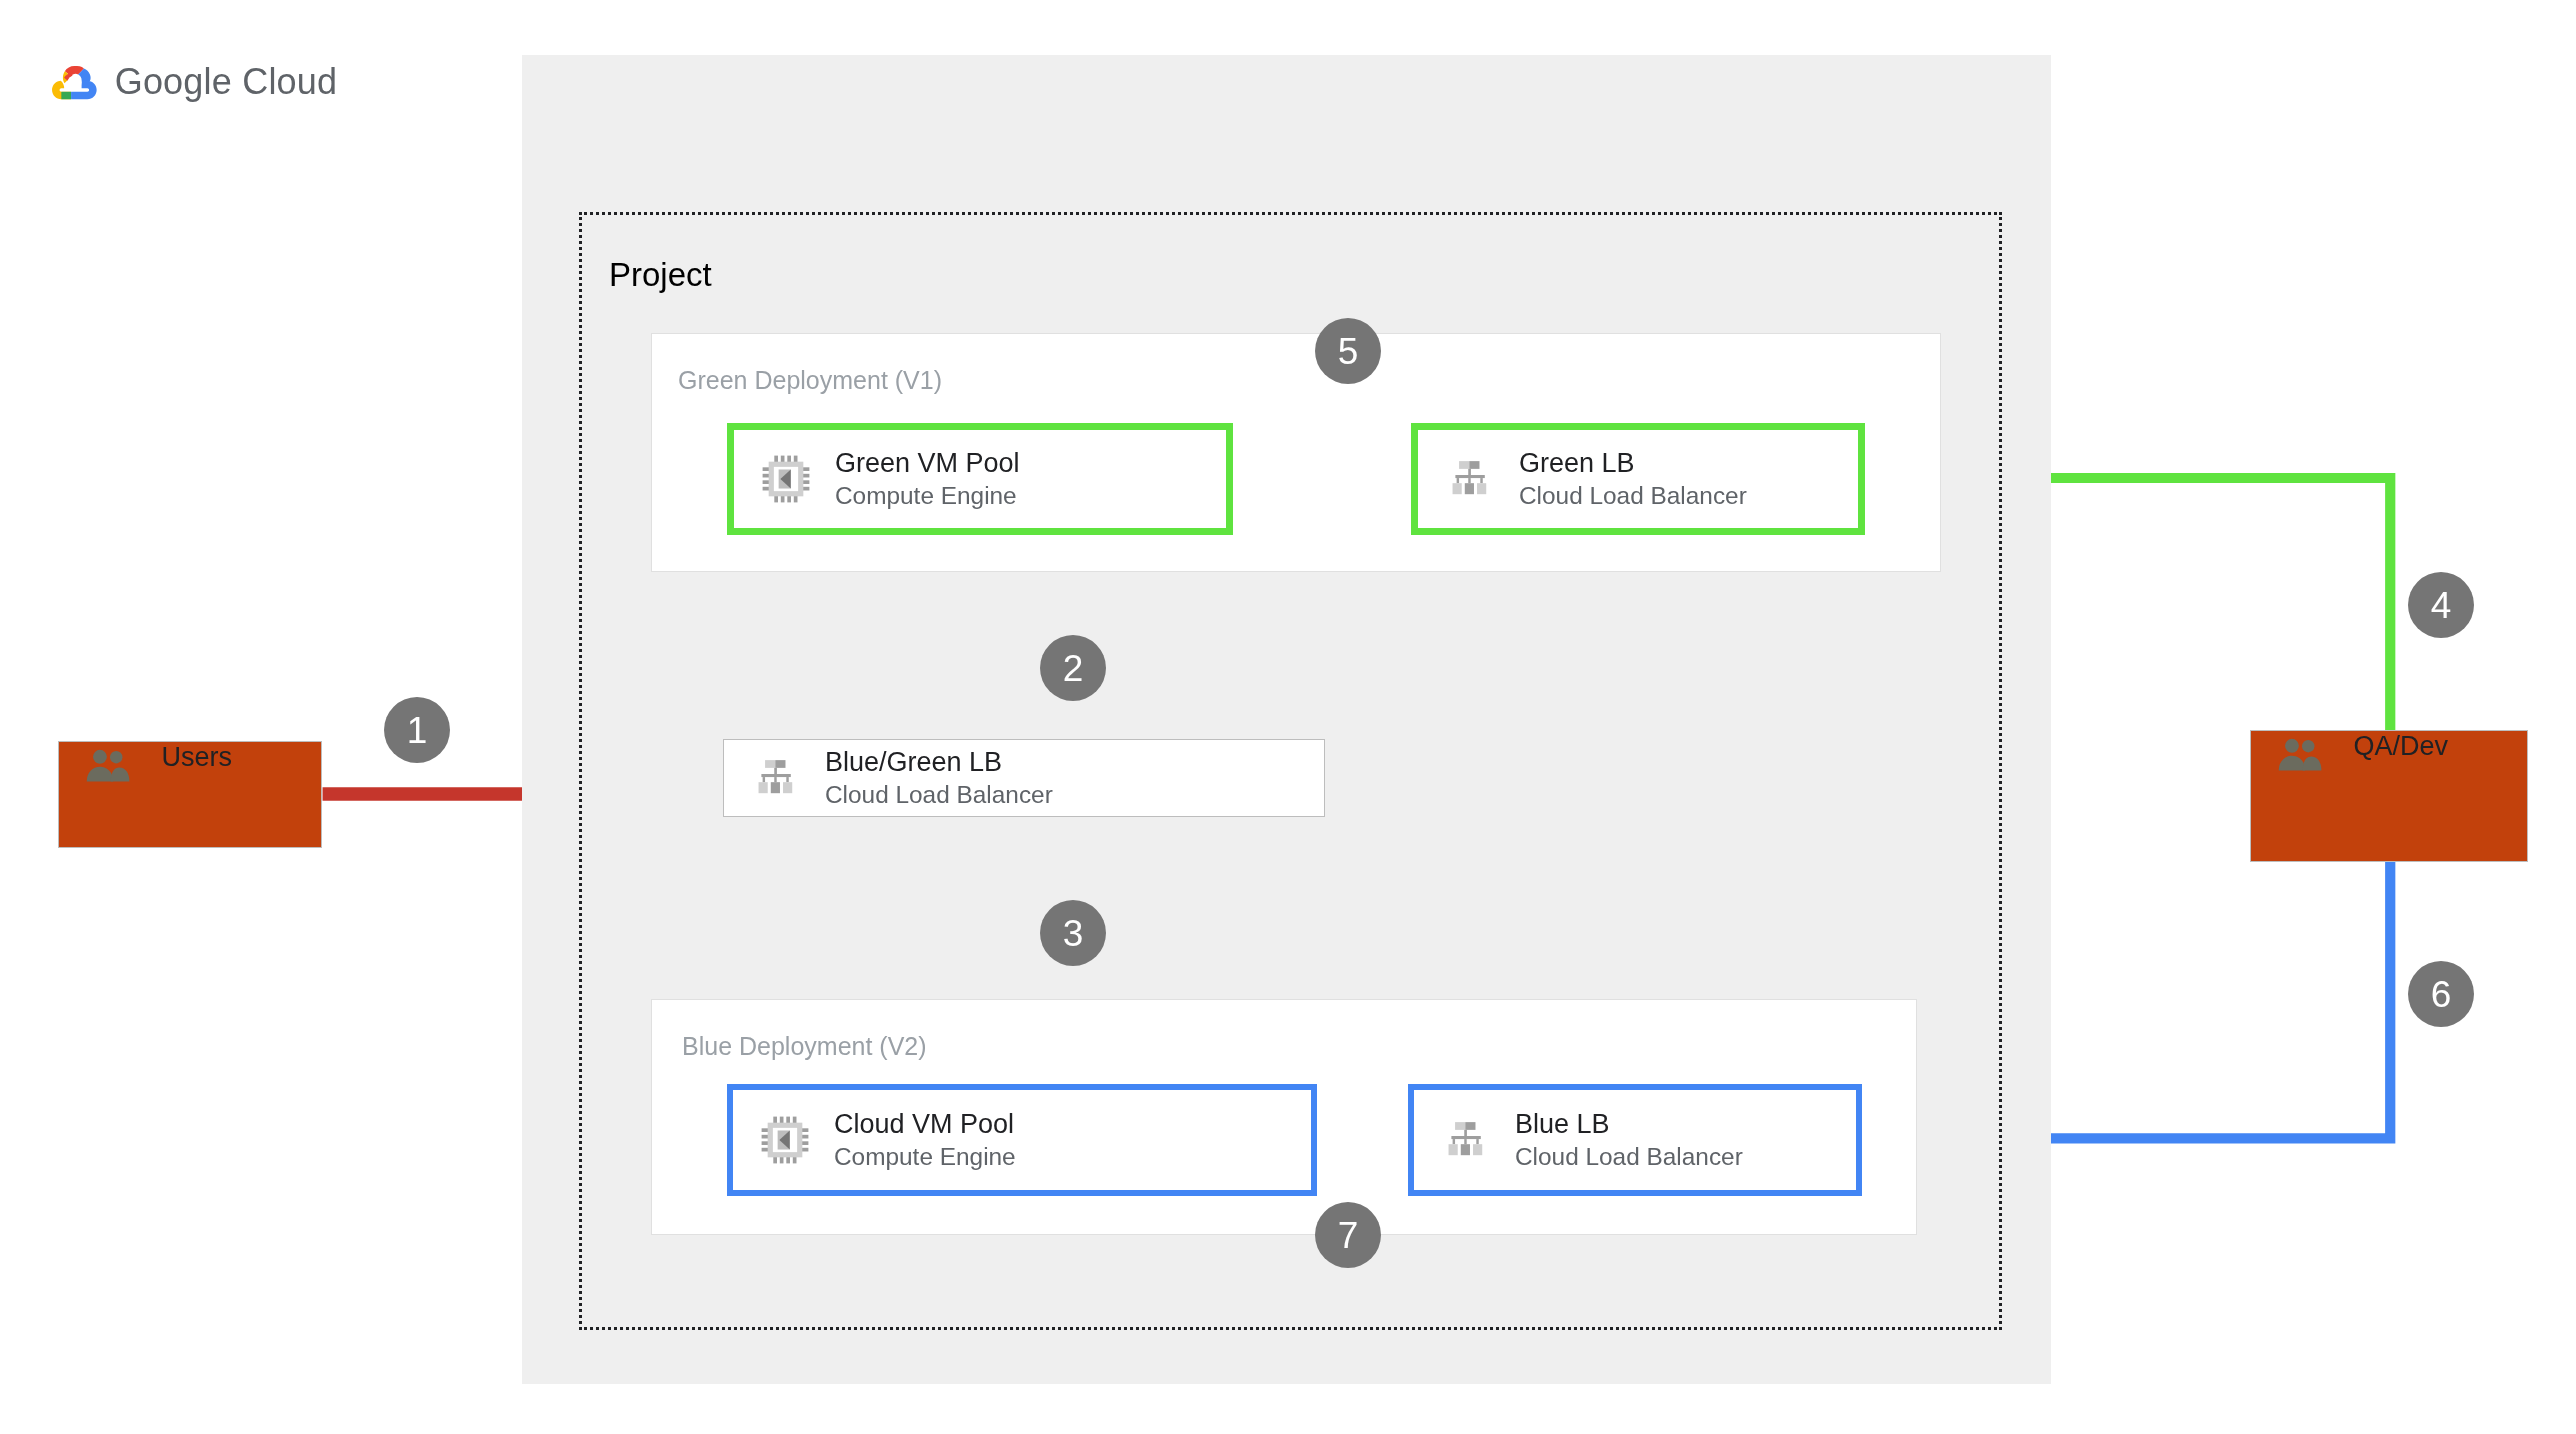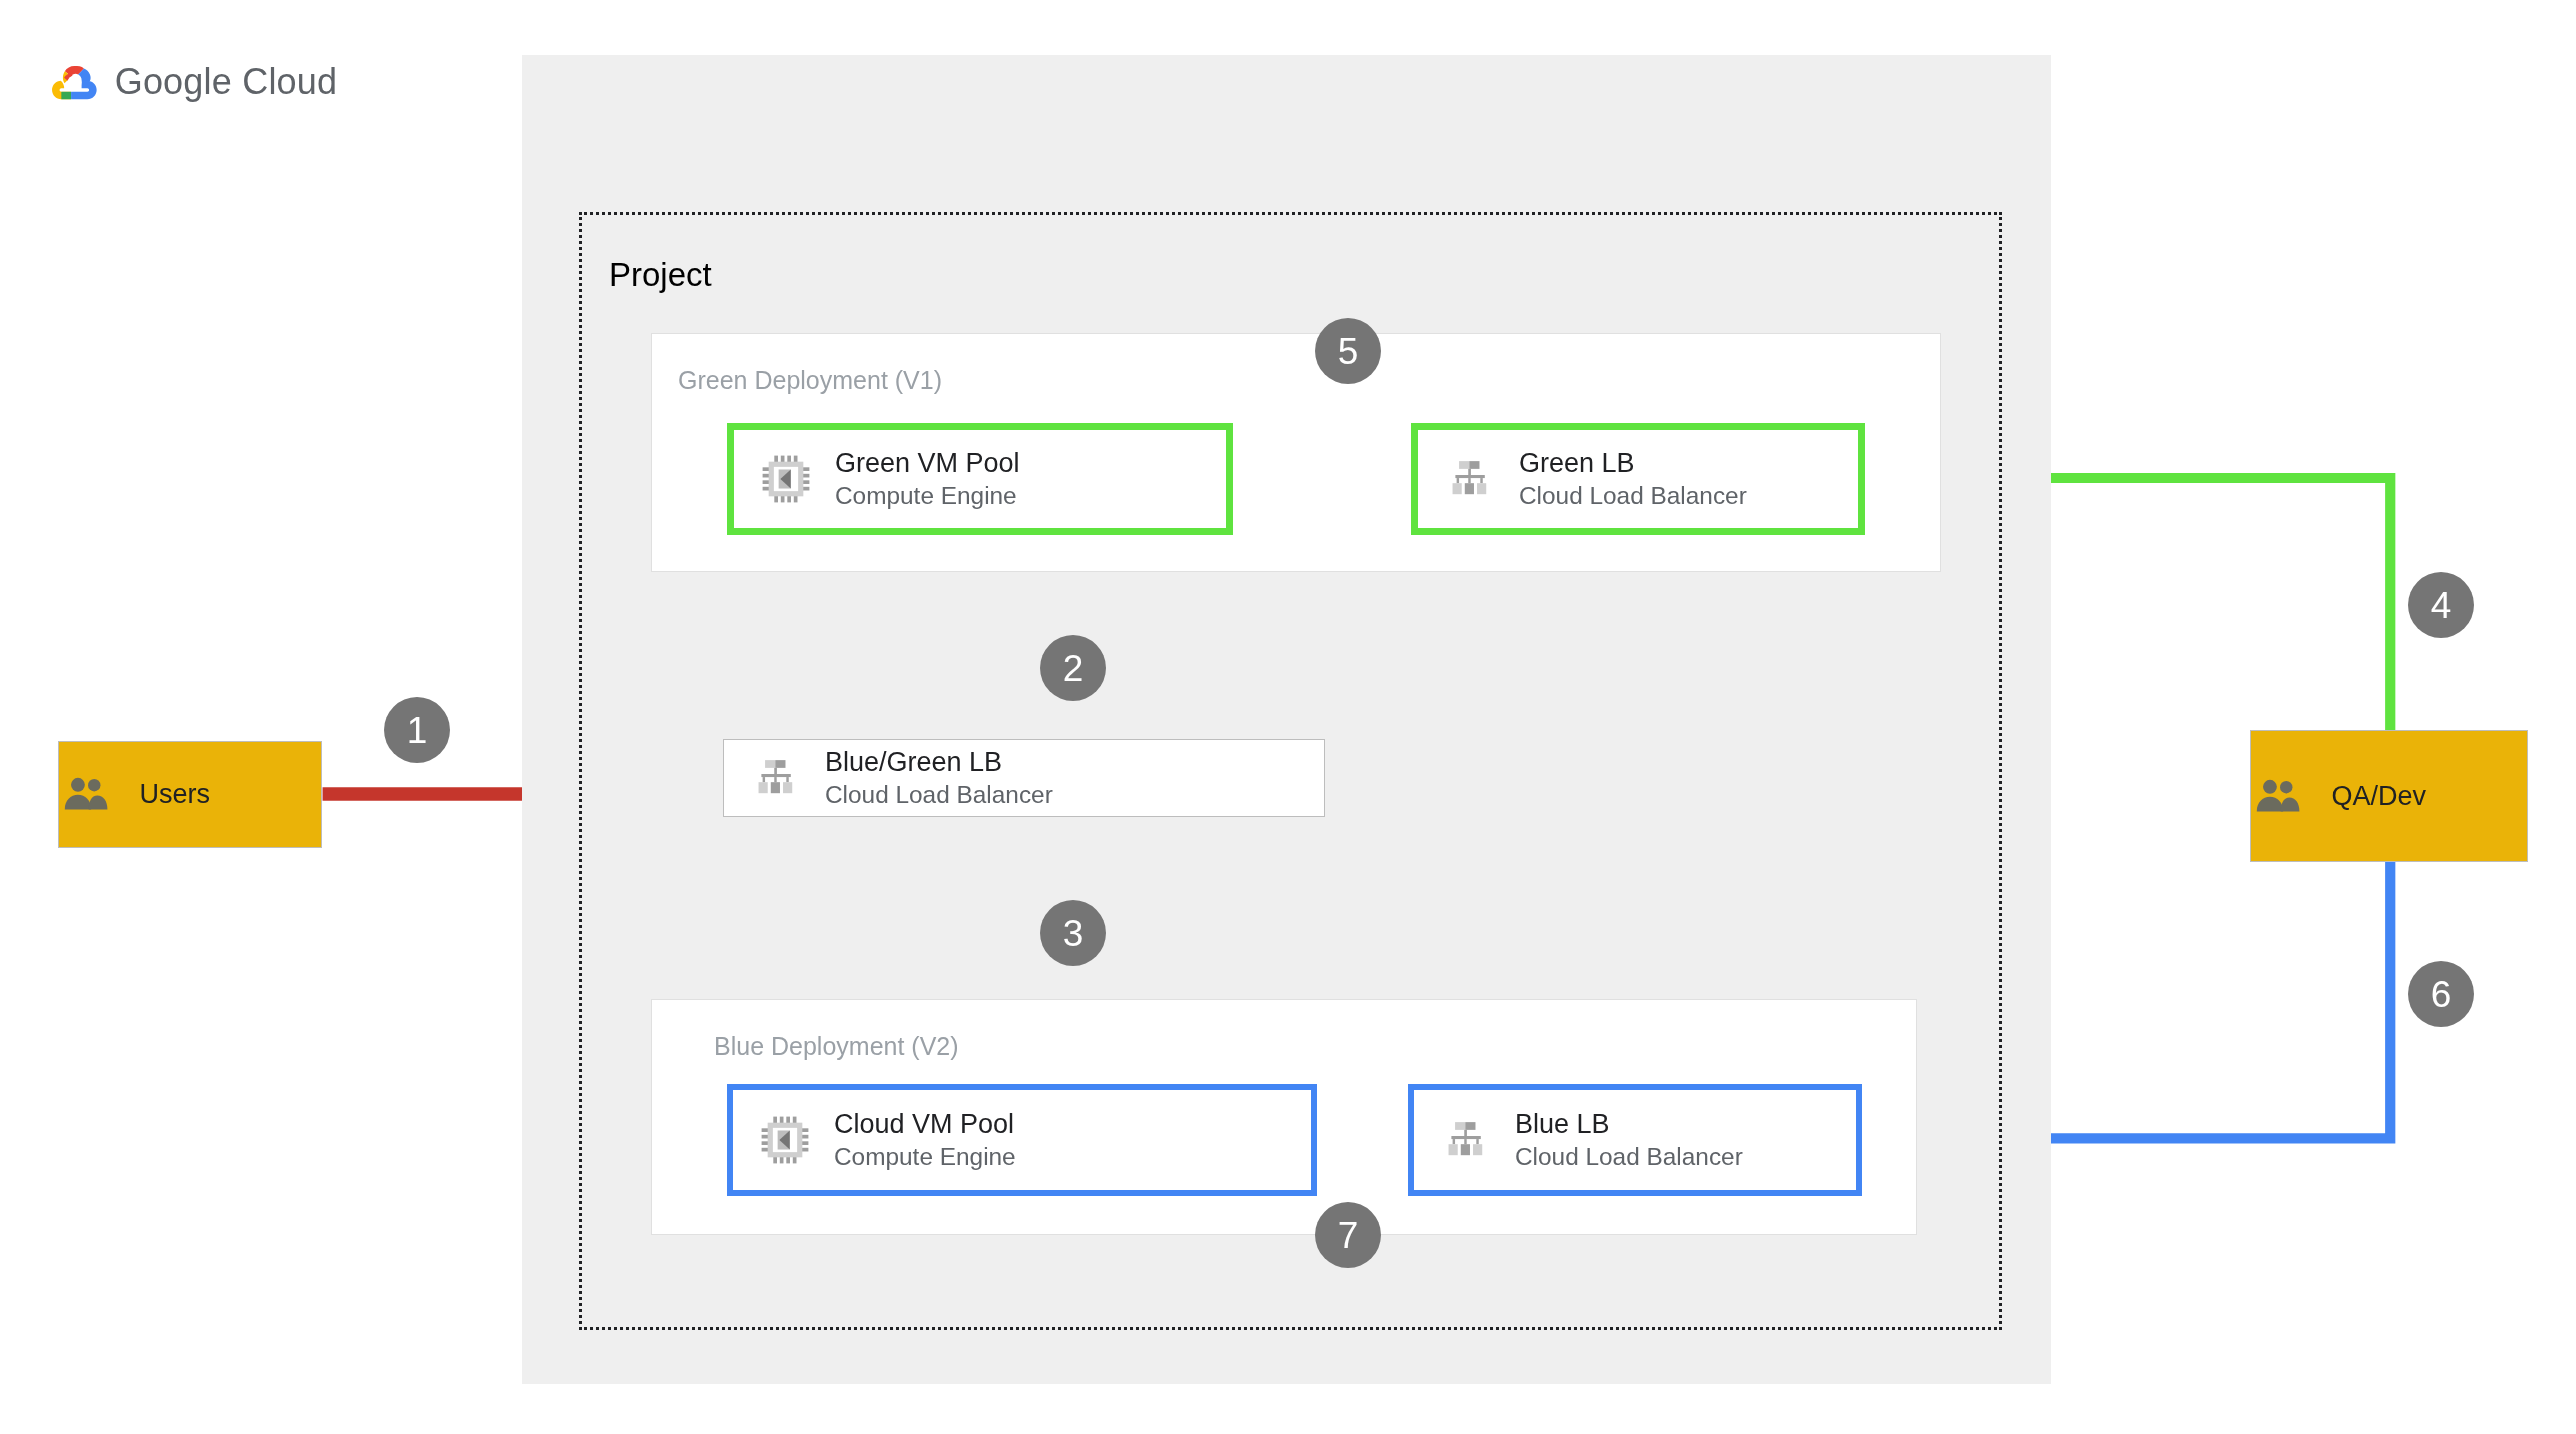--- a/index.html
+++ b/index.html
@@ -90,21 +90,21 @@
     width: 1266px;
     height: 236px;
   }
   .deploy-title {
     position: absolute;
     font-size: 25px;
     color: #9aa0a6;
     white-space: nowrap;
   }
   #green-title { left: 678px; top: 366px; }
-  #blue-title  { left: 714px; top: 1032px; }
+  #blue-title  { left: 682px; top: 1032px; }
 
   
   .node {
     position: absolute;
     background: #ffffff;
     box-sizing: border-box;
     display: flex;
     align-items: center;
     padding-left: 23.6px;
   }
@@ -148,25 +148,25 @@
     border: 6.3px solid #4285f4;
   }
   #blue-lb {
     left: 1408px; top: 1084px; width: 454px; height: 112px;
     border: 6.3px solid #4285f4;
   }
 
   
   .actor {
     position: absolute;
-    background: #eab308;
+    background: #c2410c;
     border: 1.6px solid #bdbdbd;
     box-sizing: border-box;
     display: flex;
-    align-items: center;
+    padding-left: 22px;
   }
   .actor .icon-wrap {
     flex: none;
     width: 57px;
     height: 49px;
     margin-right: 23.6px;
     display: flex;
     align-items: center;
     justify-content: center;
   }

